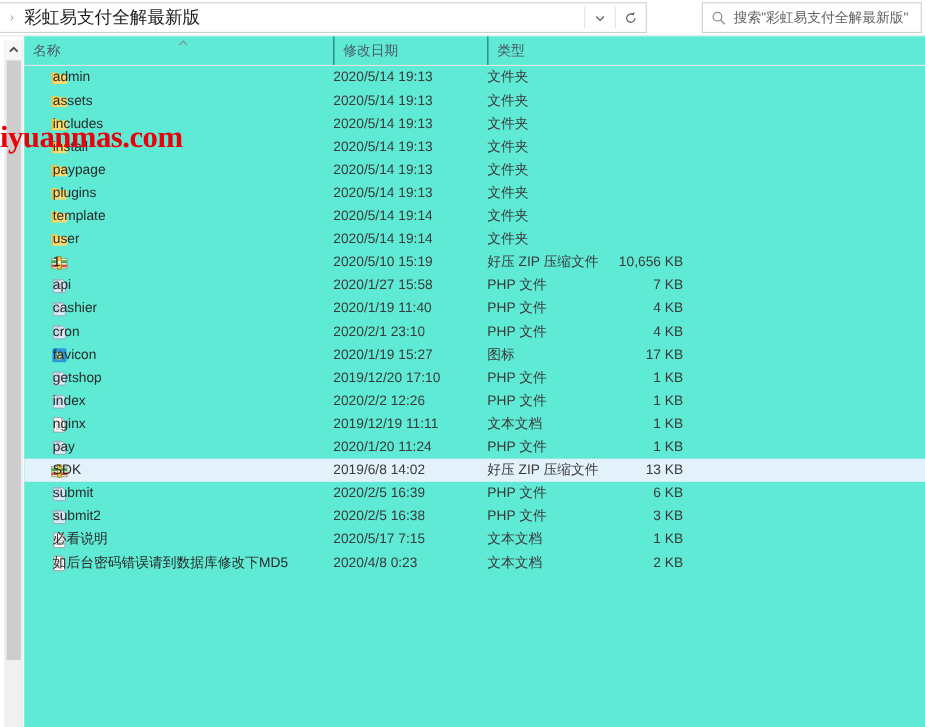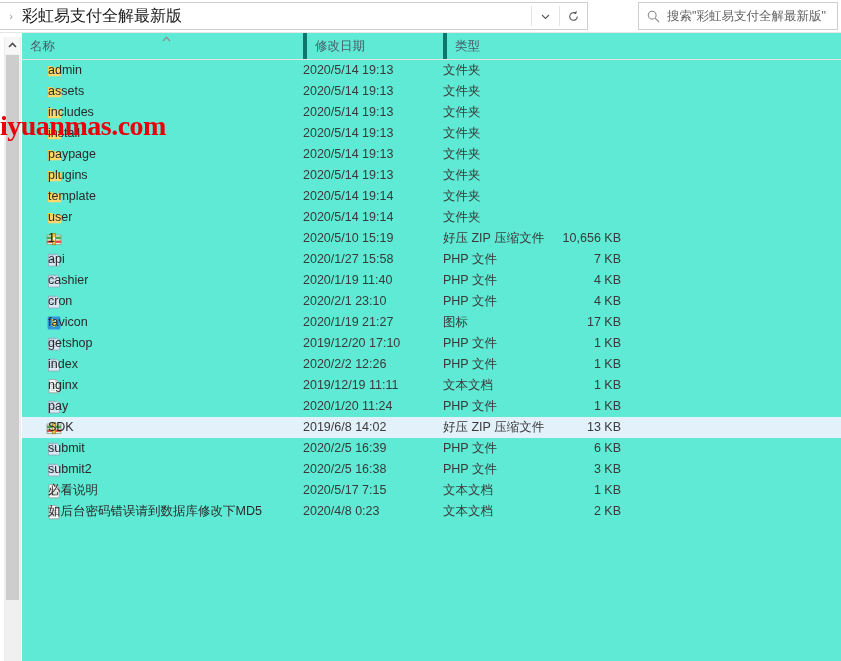--- a/index.html
+++ b/index.html
@@ -138,21 +138,21 @@
   }
   .col-head {
     position: absolute;
     top: 0;
     height: 26px;
     line-height: 26px;
     font-size: 12.5px;
     color: #4a5b6b;
     padding-left: 8px;
     box-sizing: border-box;
-    border-left: 4px solid #0f766e;
+    border-left: 1px solid #0f766e;
     white-space: nowrap;
   }
   .col-head.first { border-left: none; }
   .sort-caret {
     position: absolute;
     left: 140px; top: 1px;
     font-size: 9px;
     color: #7a7a7a;
     line-height: 10px;
   }
@@ -429,21 +429,21 @@
         <span class="cell c-size">4 KB</span>
       </div>
       <div class="row">
         <span class="icon-wrap">
           <svg width="16" height="16" viewBox="0 0 16 16">
             <rect x="1.6" y="1.6" width="12.8" height="12.8" rx="1.3" fill="#2f97d8"></rect>
             <text x="8" y="12" font-size="10" font-family="Liberation Sans, sans-serif" font-weight="bold" fill="#ffe24d" text-anchor="middle">¥</text>
           </svg>
         </span>
         <span class="cell c-name">favicon</span>
-        <span class="cell c-date">2020/1/19 21:27</span>
+        <span class="cell c-date">2020/1/19 15:27</span>
         <span class="cell c-type">图标</span>
         <span class="cell c-size">17 KB</span>
       </div>
       <div class="row">
         <span class="icon-wrap">
           <svg width="16" height="16" viewBox="0 0 16 16">
             <path d="M2.5 2.2 h8.3 l2.7 2.7 v9.1 h-11 Z" fill="#d9eaf6" stroke="#8fa8bb" stroke-width="0.8"></path>
             <path d="M3.2 3.1 q1.1 -0.9 2.2 0 q1.1 0.9 2.2 0 q1.1 -0.9 2.2 0" fill="none" stroke="#8fa8bb" stroke-width="0.7"></path>
             <line x1="4.3" y1="6.6" x2="11" y2="6.6" stroke="#9fb6c7" stroke-width="0.7"></line>
             <line x1="4.3" y1="8.5" x2="11" y2="8.5" stroke="#9fb6c7" stroke-width="0.7"></line>

